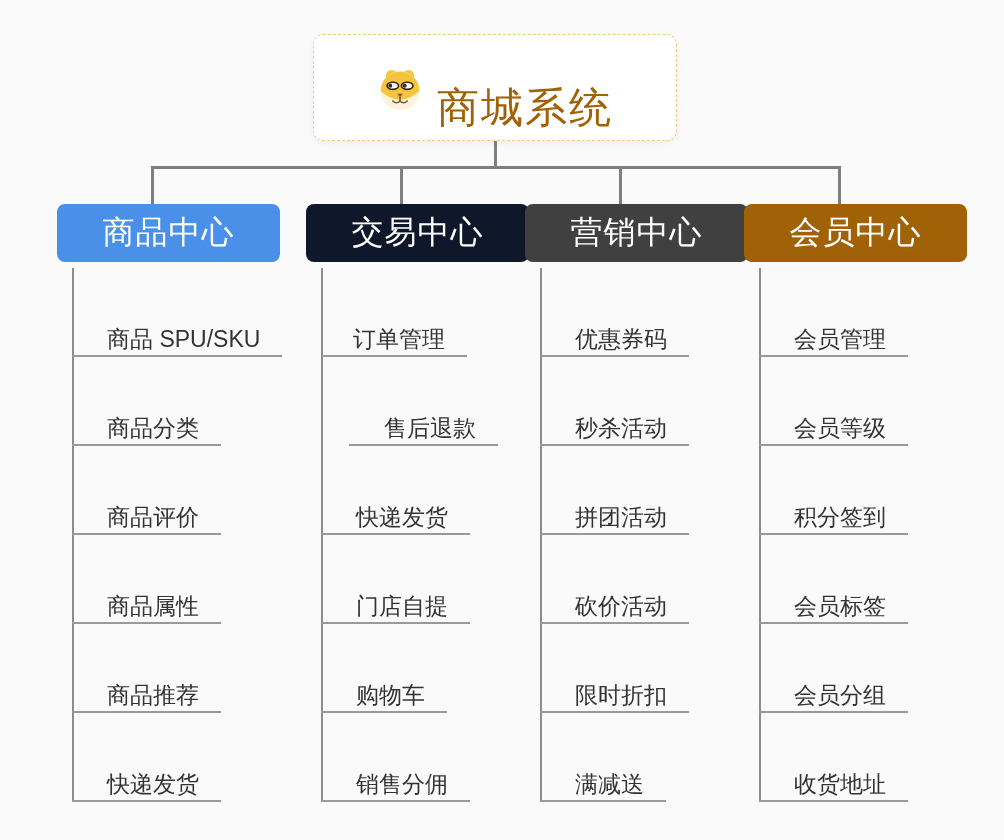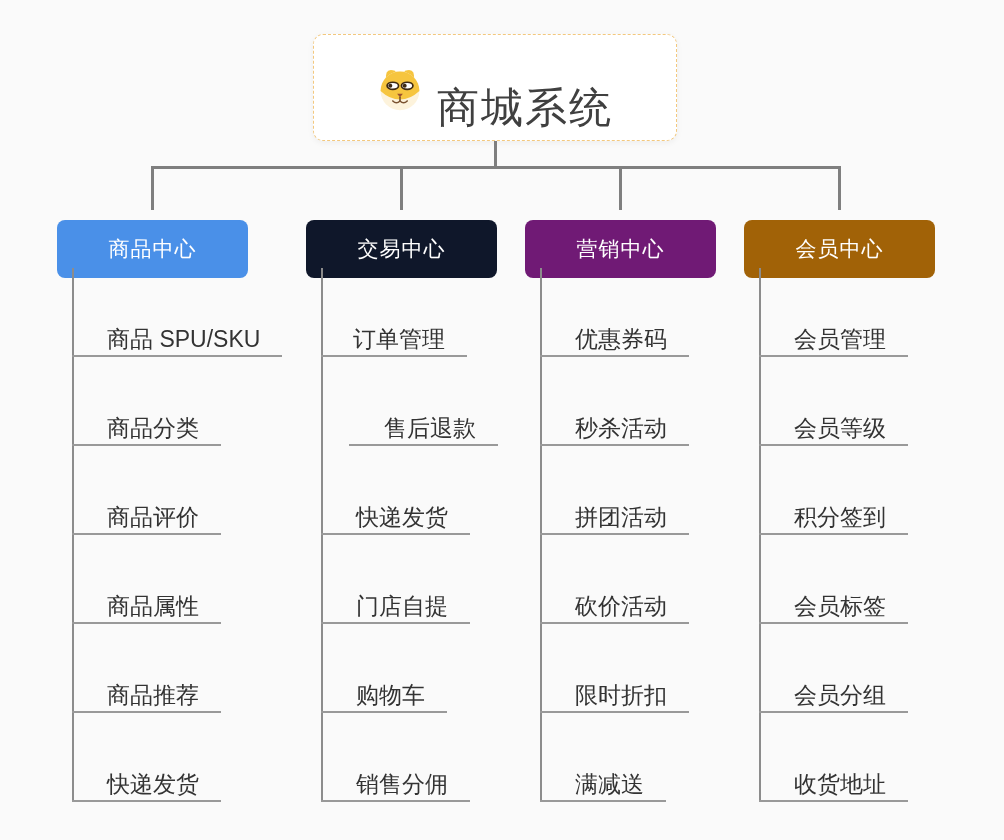--- a/index.html
+++ b/index.html
@@ -14,23 +14,23 @@
     box-shadow:0 2px 6px rgba(0,0,0,0.05);
     display:flex;align-items:center;justify-content:center;gap:14px;
     box-sizing:border-box;
   }
   .root-title{font-size:42px;letter-spacing:2px;color:#F0A63C;}
   
   .vline,.hline{position:absolute;background:#7F7F7F;}
   .vline.col{width:2px;background:#8C8C8C;}
   
   .branch-box{
-    position:absolute;top:220px;width:191px;height:58px;border-radius:8px;
+    position:absolute;top:204px;width:223px;height:58px;border-radius:8px;
     display:flex;align-items:center;justify-content:center;
-    color:#FFFFFF;font-size:21px;letter-spacing:1px;
+    color:#FFFFFF;font-size:32px;letter-spacing:1px;
   }
   
   .sub-item{
     position:absolute;height:36px;border-bottom:2px solid #999;
     padding:0 22px 0 35px;white-space:nowrap;
     font-size:23px;color:#333;line-height:40px;
     display:inline-block;
   }
 </style>
 </head>
@@ -47,38 +47,38 @@
         <path d="M5 37 A27 27 0 1 1 59 37 Q46 49 32 49 Q18 49 5 37 Z" fill="#F6C53F"></path>
         <ellipse cx="22" cy="30" rx="8" ry="5" fill="#FFFFFF" stroke="#3F2A12" stroke-width="2.4"></ellipse>
         <ellipse cx="42" cy="30" rx="8" ry="5" fill="#FFFFFF" stroke="#3F2A12" stroke-width="2.4"></ellipse>
         <circle cx="18.5" cy="30" r="2.8" fill="#3F2A12"></circle>
         <circle cx="38.5" cy="30" r="2.8" fill="#3F2A12"></circle>
         <path d="M28 41 L36 41 L32 46 Z" fill="#9C4F2E"></path>
         <path d="M32 46 L32 51" stroke="#7A5230" stroke-width="2.2" stroke-linecap="round" fill="none"></path>
         <path d="M22 51 Q27 56 32 51 Q37 56 42 51" stroke="#7A5230" stroke-width="2.2" stroke-linecap="round" fill="none"></path>
       </svg>
     </span>
-    <span class="root-title" style="color: #404040; margin-top: 40px;">商城系统</span>
+    <span class="root-title" style="color: #a16207; margin-top: 40px;">商城系统</span>
   </div>
 
   <div class="vline" style="left:494px;top:141px;width:3px;height:28px;"></div>
   <div class="hline" style="left:151px;top:166px;width:690px;height:3px;"></div>
 
   <div class="vline" style="left:151px;top:166px;width:3px;height:44px;"></div>
   <div class="vline" style="left:400px;top:166px;width:3px;height:44px;"></div>
   <div class="vline" style="left:619px;top:166px;width:3px;height:44px;"></div>
   <div class="vline" style="left:838px;top:166px;width:3px;height:44px;"></div>
 
   <div class="branch-box" style="left: 57px; background-color: rgb(74, 144, 232);">
     <span>商品中心</span>
   </div>
   <div class="branch-box" style="left: 306px; background-color: #0f172a;">
     <span>交易中心</span>
   </div>
-  <div class="branch-box" style="left: 525px; background-color: #701a75;">
+  <div class="branch-box" style="left: 525px; background-color: #404040;">
     <span>营销中心</span>
   </div>
   <div class="branch-box" style="left: 744px; background-color: #a16207;">
     <span>会员中心</span>
   </div>
 
   <div class="vline col" style="left:72px;top:268px;height:534px;"></div>
   <div class="vline col" style="left:321px;top:268px;height:534px;"></div>
   <div class="vline col" style="left:540px;top:268px;height:534px;"></div>
   <div class="vline col" style="left:759px;top:268px;height:534px;"></div>

